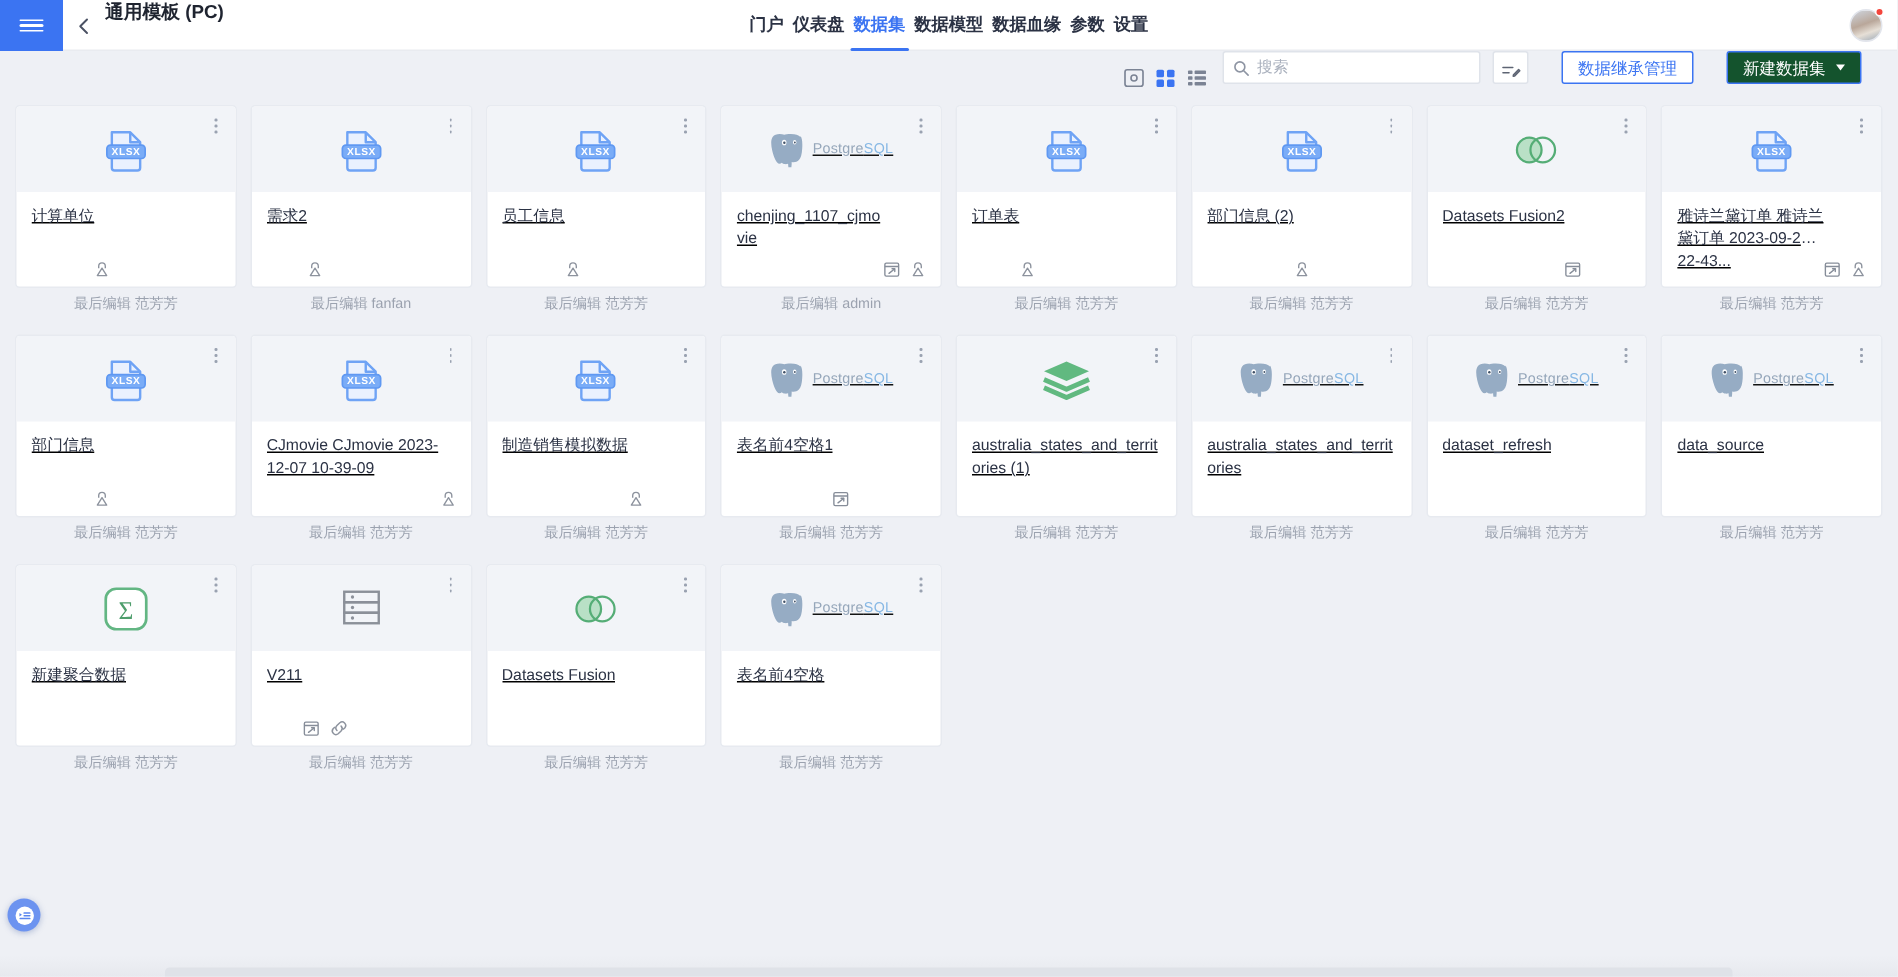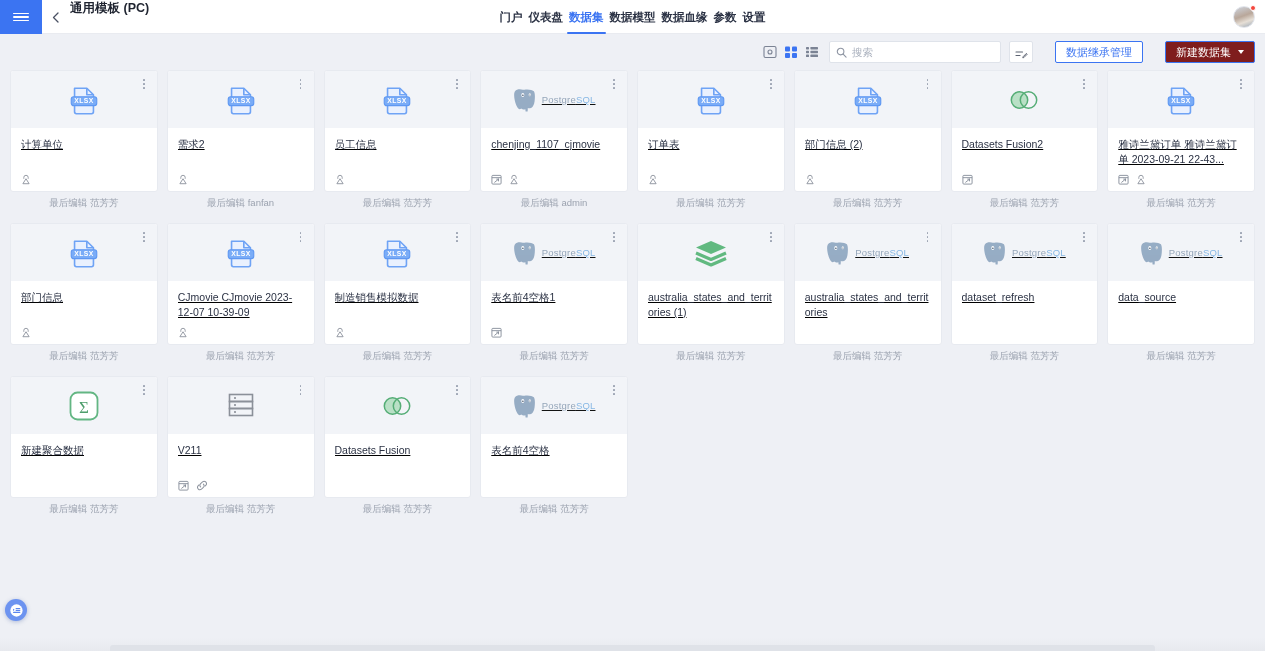--- a/index.html
+++ b/index.html
@@ -66,22 +66,22 @@
   }
   .avatar-dot {
     position: absolute; right: -1px; top: -1px;
     width: 6px; height: 6px; border-radius: 50%;
     background: #f4453c; border: 1px solid #fff;
   }
 
   
   .toolbar {
     height: 36px;
-    display: flex; align-items: center; justify-content: flex-end;
-    padding: 0 10px;
+    display: flex; justify-content: flex-end;
+    padding: 0 24px;
     gap: 8px;
   }
   .view-icons { display: flex; align-items: center; gap: 7px; margin-right: 2px; }
   .vicon { width: 14px; height: 14px; cursor: pointer; display:block; }
 
   .search-box {
     width: 172px; height: 22px;
     background: #fff; border: 1px solid #dfe3ea; border-radius: 2px;
     display: flex; align-items: center; padding: 0 6px; gap: 5px;
   }
@@ -99,21 +99,21 @@
     cursor: pointer;
   }
   .btn {
     height: 22px; border-radius: 2px;
     font-size: 11px; display:flex; align-items:center; justify-content:center;
     padding: 0 10px; cursor: pointer; white-space: nowrap;
     font-family: "Liberation Sans", sans-serif;
     margin-left: 14px;
   }
   .btn-outline { background:#fff; border:1px solid #3b74f2; color:#3b74f2; }
-  .btn-primary { background:#7f1d1d; border:1px solid #3b74f2; color:#fff; gap:7px; }
+  .btn-primary { background:#14532d; border:1px solid #3b74f2; color:#fff; gap:7px; }
   .caret { width:0;height:0;border-left:3.5px solid transparent;border-right:3.5px solid transparent;border-top:4px solid #fff; }
 
   
   .grid-wrap { padding: 0 10px; }
   .grid {
     display: grid;
     grid-template-columns: repeat(8, 1fr);
     gap: 14px 9px;
   }
   .card {
@@ -134,21 +134,21 @@
   }
   .card-menu {
     position: absolute; top: 5px; right: 7px;
     width: 12px; height: 16px;
     display: flex; flex-direction: column; align-items: center; justify-content: center;
     gap: 2px; cursor: pointer;
   }
   .card-menu i { width: 1.7px; height: 1.7px; background: #9aa2b1; border-radius: 50%; display:block;}
   .card-body {
     flex: 1 1 auto; padding: 9px 10px 6px 10px;
-    display: flex; flex-direction: column;
+    display: flex; flex-direction: row;
   }
   .card-title {
     font-size: 10.5px; color: #2b3244; line-height: 15px;
     display: -webkit-box; -webkit-line-clamp: 2; -webkit-box-orient: vertical;
     overflow: hidden; word-break: break-word;
   }
   .card-badges {
     margin-top: auto; display: flex; align-items: center; gap: 7px; height: 12px;
   }
   .card-foot {

